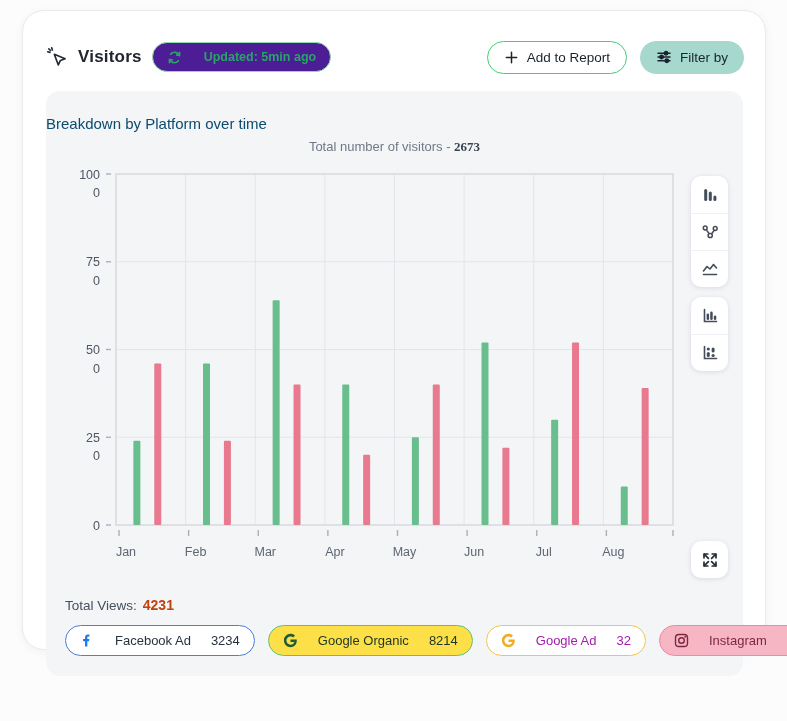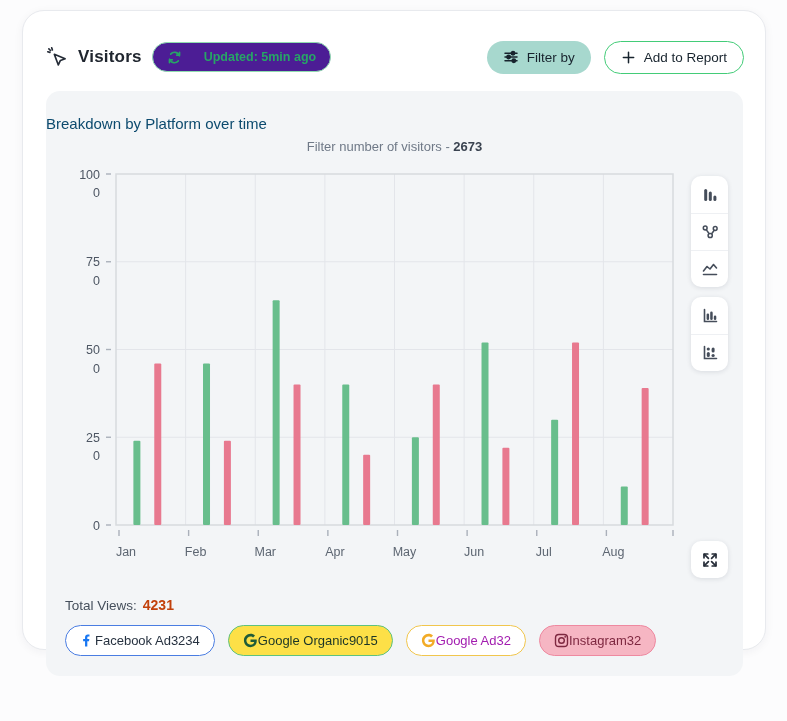--- a/index.html
+++ b/index.html
@@ -17,36 +17,36 @@
   .header-right { display:flex; align-items:center; gap:13px; }
   .btn { display:inline-flex; align-items:center; gap:8px; height:33px; padding:0 16px;
          border-radius:17px; font-size:13.5px; color:#18242e; cursor:pointer;
          font-family:"Liberation Sans","DejaVu Sans",sans-serif; }
   .filter-btn { background:#a7d8ce; border:none; }
   .add-btn { background:#ffffff; border:1px solid #43cc78; }
   .panel { position:absolute; left:23px; top:80px; width:697px; height:585px;
            background:#f3f5f7; border-radius:14px; }
   .chart-title { margin-top:24px; text-align:left; font-size:15px; color:#0c4a6e; }
   .chart-subtitle { margin-top:7px; text-align:center; font-size:13px; color:#6f7987; }
-  .chart-subtitle b { color:#3a4350; font-weight:700; }
+  .chart-subtitle b { color:#3a4350; font-weight:700;font-family:Liberation Serif, serif; }
   #chart-svg { position:absolute; left:0; top:70px; }
   .toolbar { position:absolute; left:645px; width:37px; background:#fff; border-radius:10px;
              box-shadow:0 1px 5px rgba(25,35,55,.12); display:flex; flex-direction:column; }
   .toolbar-1 { top:85px; } .toolbar-2 { top:206px; }
   .tb-btn { width:37px; height:37px; display:flex; align-items:center; justify-content:center;
             background:none; border:none; cursor:pointer; color:#454d5a; }
   .tb-btn + .tb-btn { border-top:1px solid #eef0f3; }
   .expand-btn { position:absolute; left:645px; top:450px; width:37px; height:37px;
                 background:#fff; border:none; border-radius:10px; cursor:pointer;
                 box-shadow:0 1px 5px rgba(25,35,55,.12); display:flex; align-items:center;
                 justify-content:center; color:#242b36; }
   .total-views { position:absolute; left:19px; top:506px; font-size:13.5px; color:#454f5c; }
   .total-views .tv-value { font-size:14px; font-weight:700; color:#c2410c; margin-left:6px; }
   .chips { position:absolute; left:19px; top:534px; display:flex; gap:13px; }
-  .chip { height:31px; border-radius:16px; display:inline-flex; align-items:center; gap:0;
+  .chip { height:31px; border-radius:16px; display:inline-flex; align-items:center; gap:20px;
           padding:0 14px; font-size:13px; border:1.5px solid; background:#fff; cursor:pointer;
           font-family:"Liberation Sans","DejaVu Sans",sans-serif; white-space:nowrap; }
   .chip-value { font-weight:400; }
   .chip-icon { display:inline-flex; align-items:center; justify-content:center; }
   .icon { display:inline-flex; align-items:center; justify-content:center; }
 </style>
 </head>
 <body>
 
 <div class="page">
@@ -67,48 +67,48 @@
               <path d="M13.2 6.2A5.4 5.4 0 0 0 3.9 4.4"></path>
               <path d="M13.4 2.4v3.1h-3.1"></path>
               <path d="M2.8 9.8a5.4 5.4 0 0 0 9.3 1.8"></path>
               <path d="M2.6 13.6v-3.1h3.1"></path>
             </svg>
           </span>
           <span>Updated: 5min ago</span>
         </span>
       </div>
       <div class="header-right">
+        <button class="btn add-btn">
+          <span class="icon">
+            <svg width="15" height="15" viewBox="0 0 16 16" fill="none" stroke="#18242e" stroke-width="1.6" stroke-linecap="round">
+              <path d="M8 2.5v11M2.5 8h11"></path>
+            </svg>
+          </span>
+          <span>Add to Report</span>
+        </button>
         <button class="btn filter-btn">
           <span class="icon">
             <svg width="16" height="16" viewBox="0 0 16 16" fill="#18242e" stroke="#18242e" stroke-width="1.5" stroke-linecap="round">
               <line x1="2" y1="4.2" x2="14" y2="4.2"></line>
               <line x1="2" y1="8" x2="14" y2="8"></line>
               <line x1="2" y1="11.8" x2="14" y2="11.8"></line>
               <circle cx="10" cy="4.2" r="1.7"></circle>
               <circle cx="5.6" cy="8" r="1.7"></circle>
               <circle cx="10.8" cy="11.8" r="1.7"></circle>
             </svg>
           </span>
           <span>Filter by</span>
         </button>
-        <button class="btn add-btn">
-          <span class="icon">
-            <svg width="15" height="15" viewBox="0 0 16 16" fill="none" stroke="#18242e" stroke-width="1.6" stroke-linecap="round">
-              <path d="M8 2.5v11M2.5 8h11"></path>
-            </svg>
-          </span>
-          <span>Add to Report</span>
-        </button>
       </div>
     </div>
 
     <div class="panel">
       <div class="chart-title">Breakdown by Platform over time</div>
       <div class="chart-subtitle">
-        <span>Filter number of visitors - </span><b>2673</b>
+        <span>Total number of visitors - </span><b>2673</b>
       </div>
 
       <svg id="chart-svg" width="660" height="412" viewBox="0 0 660 412">
           <g>
             <line x1="70" x2="627" y1="276.25" y2="276.25" stroke="#e3e5ea" stroke-width="1"></line>
             <line x1="70" x2="627" y1="188.5" y2="188.5" stroke="#e3e5ea" stroke-width="1"></line>
             <line x1="70" x2="627" y1="100.75" y2="100.75" stroke="#e3e5ea" stroke-width="1"></line>
             <line x1="139.625" x2="139.625" y1="13" y2="364" stroke="#e3e5ea" stroke-width="1"></line>
             <line x1="209.25" x2="209.25" y1="13" y2="364" stroke="#e3e5ea" stroke-width="1"></line>
             <line x1="278.875" x2="278.875" y1="13" y2="364" stroke="#e3e5ea" stroke-width="1"></line>
@@ -245,21 +245,21 @@
             <span>Facebook Ad</span>
             <span class="chip-value">3234</span>
           </button>
           <button class="chip" style="background: #fde047; border-color: rgb(94, 194, 127); color: rgb(27, 53, 39);">
             <span class="chip-icon" style="color: rgb(31, 92, 56);">
               <svg width="15" height="15" viewBox="0 0 16 16" fill="currentColor">
                 <path d="M8 6.8v2.8h4c-.3 1.6-1.7 2.8-4 2.8-2.4 0-4.4-2-4.4-4.4S5.6 3.6 8 3.6c1.4 0 2.3.6 2.8 1.1l2-2C11.6 1.6 10 .9 8 .9 4.1.9 1 4.1 1 8s3.1 7.1 7 7.1c4 0 6.7-2.8 6.7-6.8 0-.5 0-.8-.1-1.5H8z"></path>
               </svg>
             </span>
             <span>Google Organic</span>
-            <span class="chip-value">9015</span>
+            <span class="chip-value">8214</span>
           </button>
           <button class="chip" style="background: rgb(255, 255, 255); border-color: rgb(241, 198, 77); color: #a21caf;">
             <span class="chip-icon" style="color: rgb(242, 171, 38);">
               <svg width="15" height="15" viewBox="0 0 16 16" fill="currentColor">
                 <path d="M8 6.8v2.8h4c-.3 1.6-1.7 2.8-4 2.8-2.4 0-4.4-2-4.4-4.4S5.6 3.6 8 3.6c1.4 0 2.3.6 2.8 1.1l2-2C11.6 1.6 10 .9 8 .9 4.1.9 1 4.1 1 8s3.1 7.1 7 7.1c4 0 6.7-2.8 6.7-6.8 0-.5 0-.8-.1-1.5H8z"></path>
               </svg>
             </span>
             <span>Google Ad</span>
             <span class="chip-value">32</span>
           </button>

